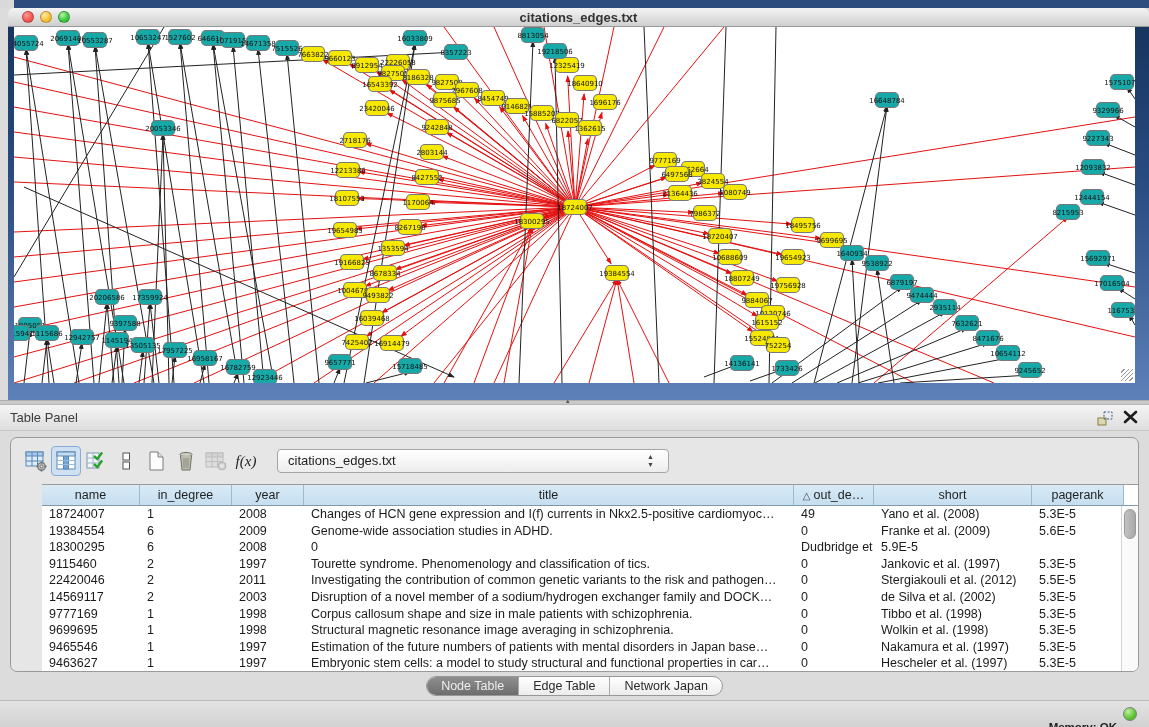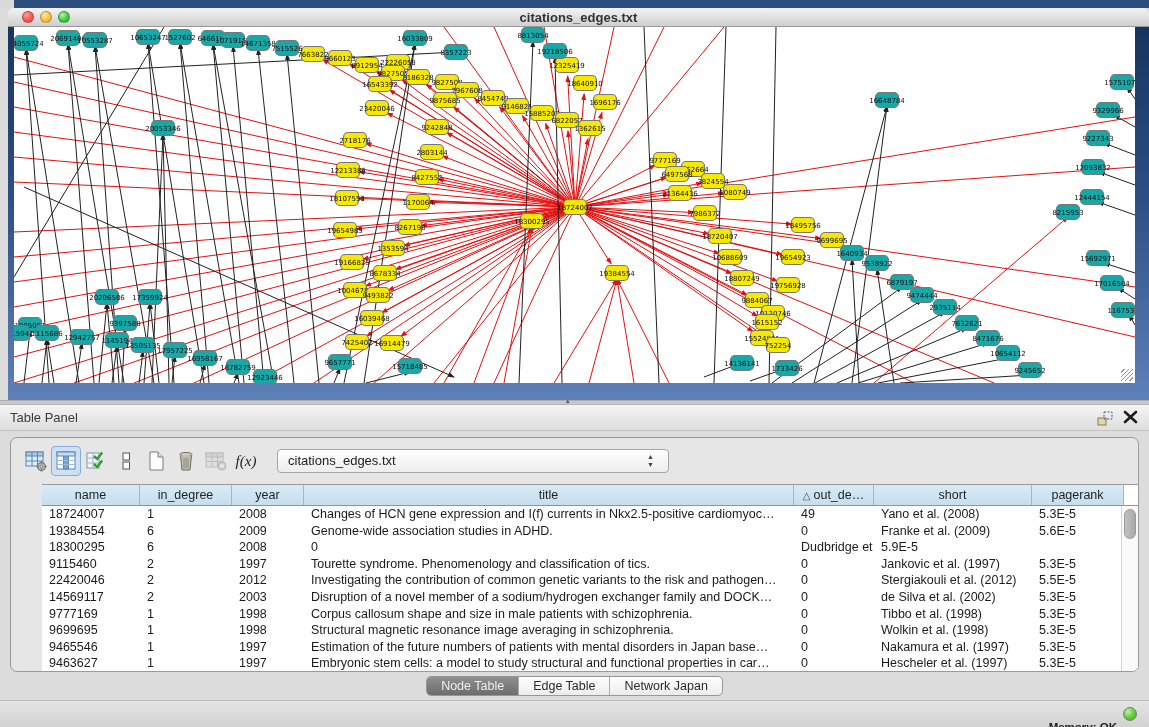--- a/index.html
+++ b/index.html
@@ -68,21 +68,21 @@
     height:16.6px; font-size:12.5px; color:#1b1b1b; }
   .trow > div { padding-left:7px; white-space:nowrap; overflow:hidden; line-height:16.6px; }
   .vscroll { position:absolute; right:0; top:21px; bottom:0; width:17px; background:#fafafa;
     border-left:1px solid #d4d4d4; }
   .vthumb { position:absolute; left:2px; top:3px; width:12px; height:30px; border-radius:6px;
     background:linear-gradient(90deg,#c2c2c2,#a9a9a9); border:1px solid #9a9a9a; }
 
   
   .tabstrip { position:absolute; left:0; top:674px; width:1149px; height:24px;
     display:flex; justify-content:center; align-items:center; background:#dcdcdc; }
-  .segctl { display:flex; height:20px; border:1px solid #979797; border-radius:5px;
+  .segctl { display:flex; height:20px; border:1px solid #979797; border-radius:10px;
     overflow:hidden; background:linear-gradient(#ffffff,#ececec); }
   .seg { padding:0 14px; font-size:12.5px; line-height:19px; color:#2a2a2a;
     border-right:1px solid #aaa; cursor:pointer; }
   .seg:last-child { border-right:none; }
   .seg.active { background:linear-gradient(#8f8f8f,#6d6d6d); color:#efefef; }
 
   
   .statusbar { position:absolute; left:0; top:700px; width:1149px; height:27px;
     background:linear-gradient(#e3e3e3,#d2d2d2); border-top:1px solid #bdbdbd; }
   .mem { position:absolute; right:32px; top:20px; font-size:11.5px; color:#222;font-weight:bold; }
@@ -858,21 +858,21 @@
             <div>1997</div>
             <div>Tourette syndrome. Phenomenology and classification of tics.</div>
             <div>0</div>
             <div>Jankovic et al. (1997)</div>
             <div>5.3E-5</div>
             <div></div>
           </div>
           <div class="trow">
             <div>22420046</div>
             <div>2</div>
-            <div>2012</div>
+            <div>2011</div>
             <div>Investigating the contribution of common genetic variants to the risk and pathogen…</div>
             <div>0</div>
             <div>Stergiakouli et al. (2012)</div>
             <div>5.5E-5</div>
             <div></div>
           </div>
           <div class="trow">
             <div>14569117</div>
             <div>2</div>
             <div>2003</div>

